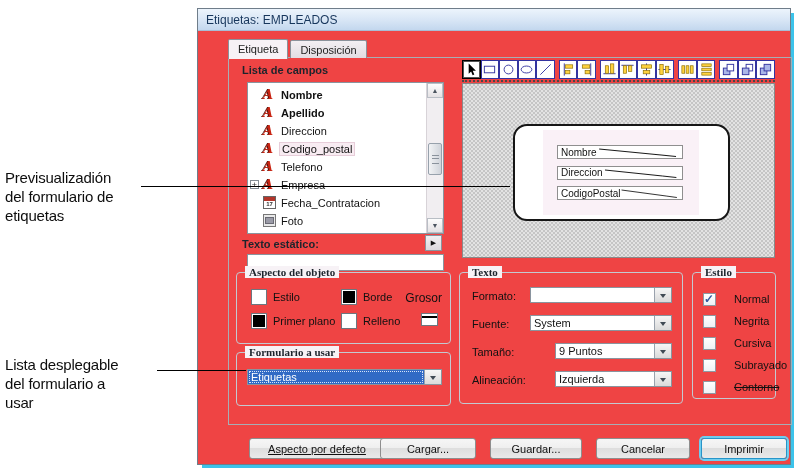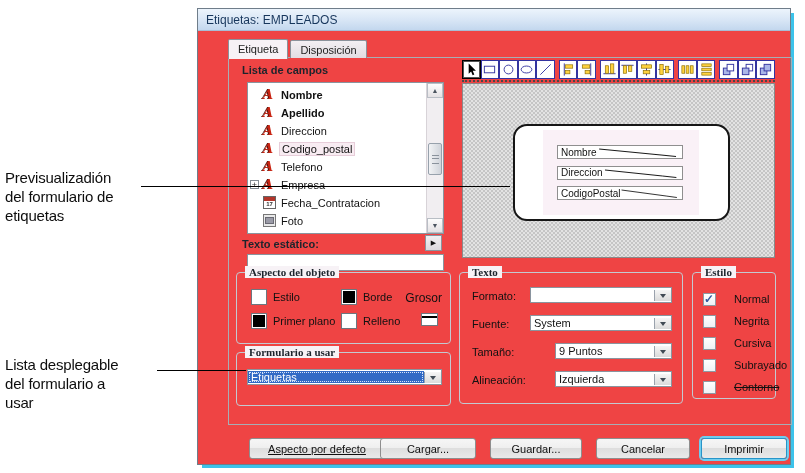--- a/index.html
+++ b/index.html
@@ -99,21 +99,21 @@
 
   .swcell{position:absolute;display:flex;align-items:center;font-size:11px;color:#111;}
   .swatch{width:16px;height:16px;border:1px solid #6d767f;box-shadow:inset 0 0 0 1px #fff;
           box-sizing:border-box;margin-right:6px;}
   .swatch.black{background:#000;} .swatch.white{background:#fff;}
   #grosor-label{position:absolute;right:8px;top:18px;font-size:12px;color:#111;text-align:center;}
   #grosor-swatch{position:absolute;right:12px;top:40px;width:17px;height:13px;border:1px solid #6d767f;
                  background:#fff;box-sizing:border-box;}
   #grosor-swatch i{display:block;height:2px;background:#000;margin-top:2px;}
 
-  .combo{position:absolute;height:16px;border:1px solid #8a949e;background:#fff;display:flex;box-sizing:border-box;align-items:center;}
+  .combo{position:absolute;height:16px;border:1px solid #8a949e;background:#fff;display:flex;box-sizing:border-box;}
   .combo-val{flex:1;font-size:11px;color:#111;display:flex;align-items:center;padding:0 3px;overflow:hidden;white-space:nowrap;}
   .combo.selected .combo-val{background:#316ac5;color:#fff;outline:1px dotted #d8e4f8;outline-offset:-2px;}
   .combo-btn{width:16px;border-left:1px solid #9aa2ad;background:linear-gradient(#f6f6f6,#dadada);
              display:flex;align-items:center;justify-content:center;}
   .combo-btn::after{content:'';border:3.5px solid transparent;border-top:4.5px solid #404a54;margin-top:4px;}
 
   .trow{position:absolute;left:0;right:0;height:18px;}
   .trow .tlabel{position:absolute;left:12px;top:3px;font-size:11px;color:#111;}
 
   .cbrow{position:absolute;left:10px;height:16px;display:flex;align-items:center;}

